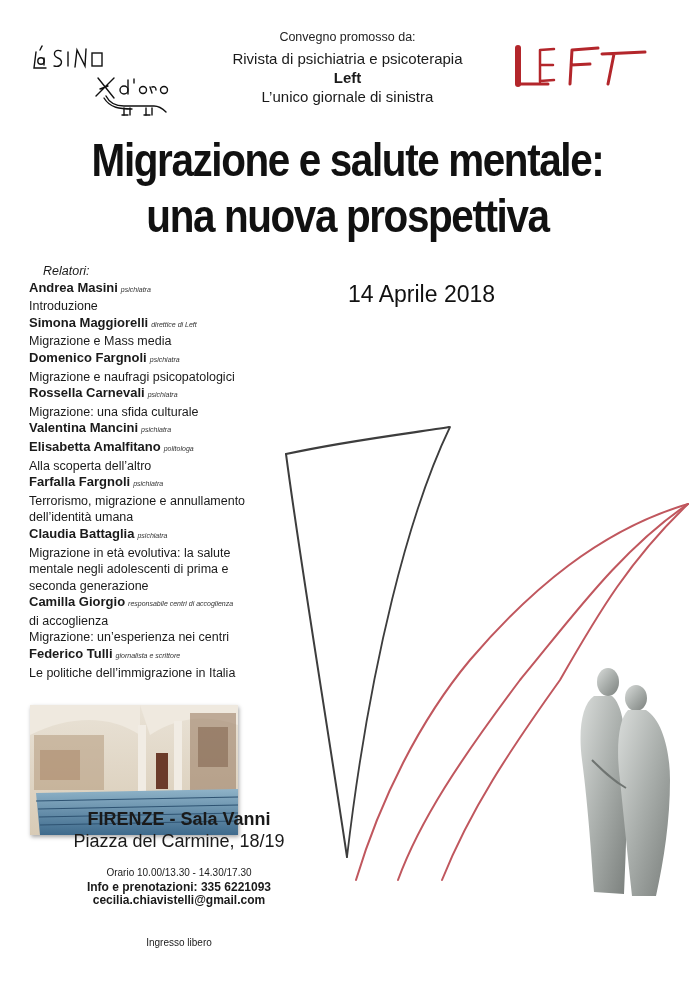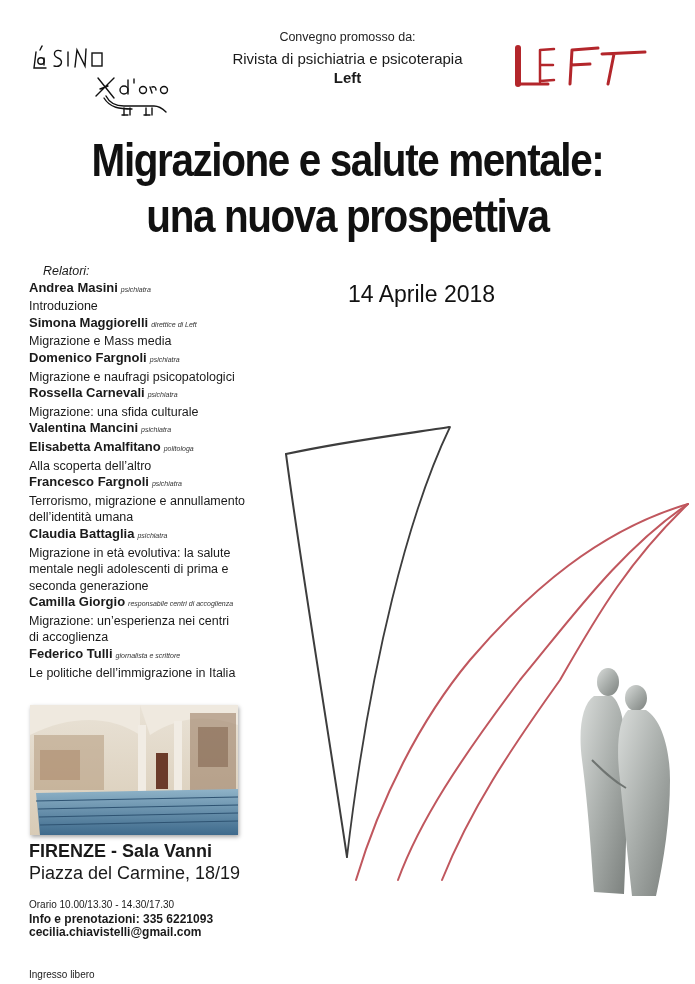--- a/index.html
+++ b/index.html
@@ -28,21 +28,21 @@
   .speakers .label { font-style: italic; display: block; margin-left: 14px; }
   .speaker-name { font-weight: bold; font-size: 13px; }
   .speaker-role { font-style: italic; font-size: 7px; margin-left: 3px; color: #333; }
   .talk { display: block; }
 
   
   .photo { left: 30px; top: 705px; width: 208px; height: 130px; overflow: hidden;
            box-shadow: 1px 2px 4px rgba(0,0,0,0.35); }
 
   
-  .venue { left: 29px; top: 840px; width: 300px; }
+  .venue { left: 29px; top: 808px; width: 300px; text-align: center; }
   .venue .city { font-size: 18px; font-weight: bold; display: block; line-height: 22px; }
   .venue .address { font-size: 18px; display: block; line-height: 22px; }
   .venue .hours { font-size: 10px; display: block; line-height: 17px; margin-top: 12px; }
   .venue .info { font-size: 12px; display: block; line-height: 13px; font-weight: bold; }
   .venue .entry { font-size: 10px; display: block; margin-top: 30px; }
 
   
   .drawing { left: 270px; top: 380px; width: 425px; height: 604px; }
   .statue { left: 572px; top: 660px; width: 112px; height: 240px; }
 </style>
@@ -92,20 +92,21 @@
     <path d="M62 12 L60 46 M62 12 L88 10 M61 27 L80 26" stroke-width="3"></path>
 
     <path d="M92 16 L135 14 M104 16 L98 46" stroke-width="3"></path>
   </svg>
 </div>
 
 <div class="abs promo">
   <span class="intro">Convegno promosso da:</span>
   <span class="org-desc">Rivista di psichiatria e psicoterapia</span>
   <span class="org-name">Left</span>
+  <span class="org-desc">L’unico giornale di sinistra</span>
 </div>
 
 <div class="abs title">
   <div>Migrazione e salute mentale:</div>
   <div>una nuova prospettiva</div>
 </div>
 
 <div class="abs date">14 Aprile 2018</div>
 
 <div class="abs drawing">
@@ -160,34 +161,34 @@
     <span class="talk">Migrazione: una sfida culturale</span>
   </div>
   <div>
     <span class="speaker-name">Valentina Mancini</span><span class="speaker-role">psichiatra</span>
   </div>
   <div>
     <span class="speaker-name">Elisabetta Amalfitano</span><span class="speaker-role">politologa</span>
     <span class="talk">Alla scoperta dell’altro</span>
   </div>
   <div>
-    <span class="speaker-name">Francesco Fargnoli</span><span class="speaker-role">psichiatra</span>
+    <span class="speaker-name">Farfalla Fargnoli</span><span class="speaker-role">psichiatra</span>
     <span class="talk">Terrorismo, migrazione e annullamento</span>
     <span class="talk">dell’identità umana</span>
   </div>
   <div>
     <span class="speaker-name">Claudia Battaglia</span><span class="speaker-role">psichiatra</span>
     <span class="talk">Migrazione in età evolutiva: la salute</span>
     <span class="talk">mentale negli adolescenti di prima e</span>
     <span class="talk">seconda generazione</span>
   </div>
   <div>
     <span class="speaker-name">Camilla Giorgio</span><span class="speaker-role">responsabile centri di accoglienza</span>
+    <span class="talk">di accoglienza</span>
     <span class="talk">Migrazione: un’esperienza nei centri</span>
-    <span class="talk">di accoglienza</span>
   </div>
   <div>
     <span class="speaker-name">Federico Tulli</span><span class="speaker-role">giornalista e scrittore</span>
     <span class="talk">Le politiche dell’immigrazione in Italia</span>
   </div>
 </div>
 
 <div class="abs photo">
   <svg width="208" height="130" viewBox="0 0 208 130">
     <defs>

